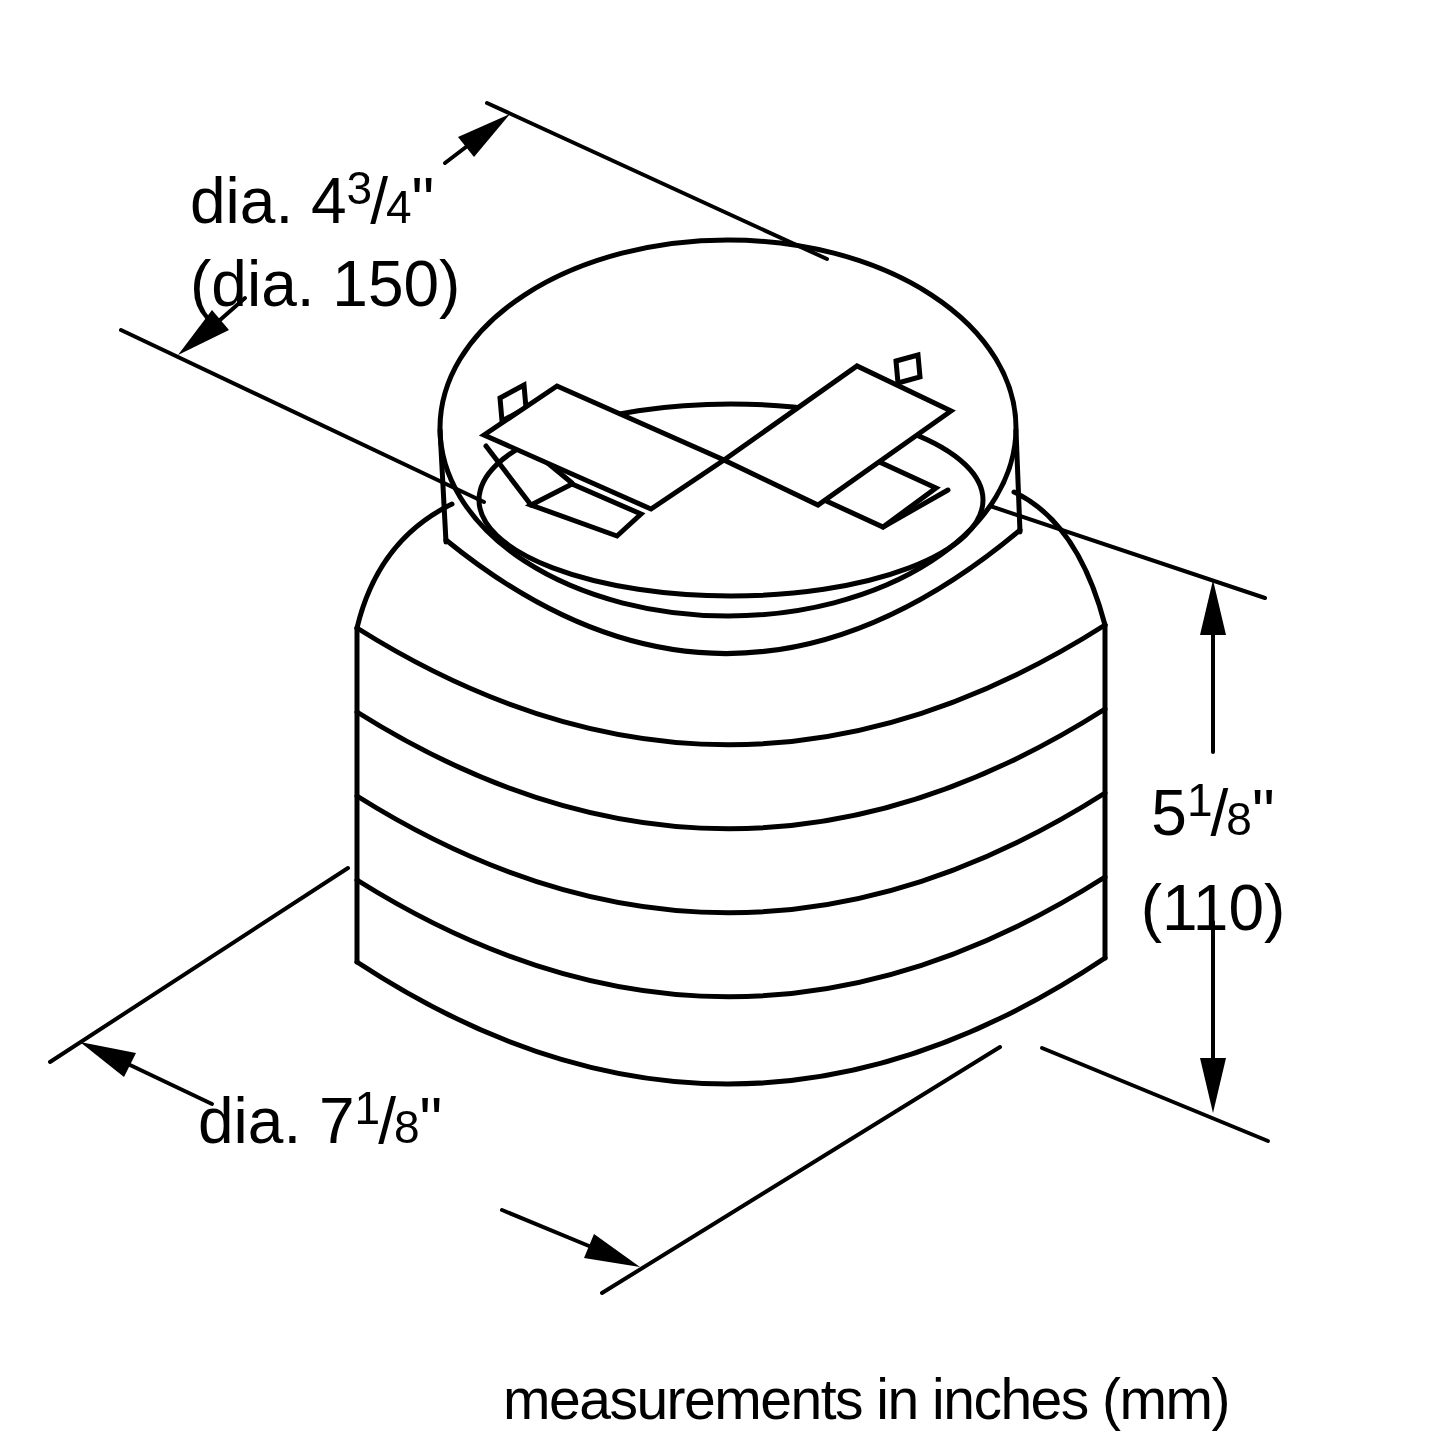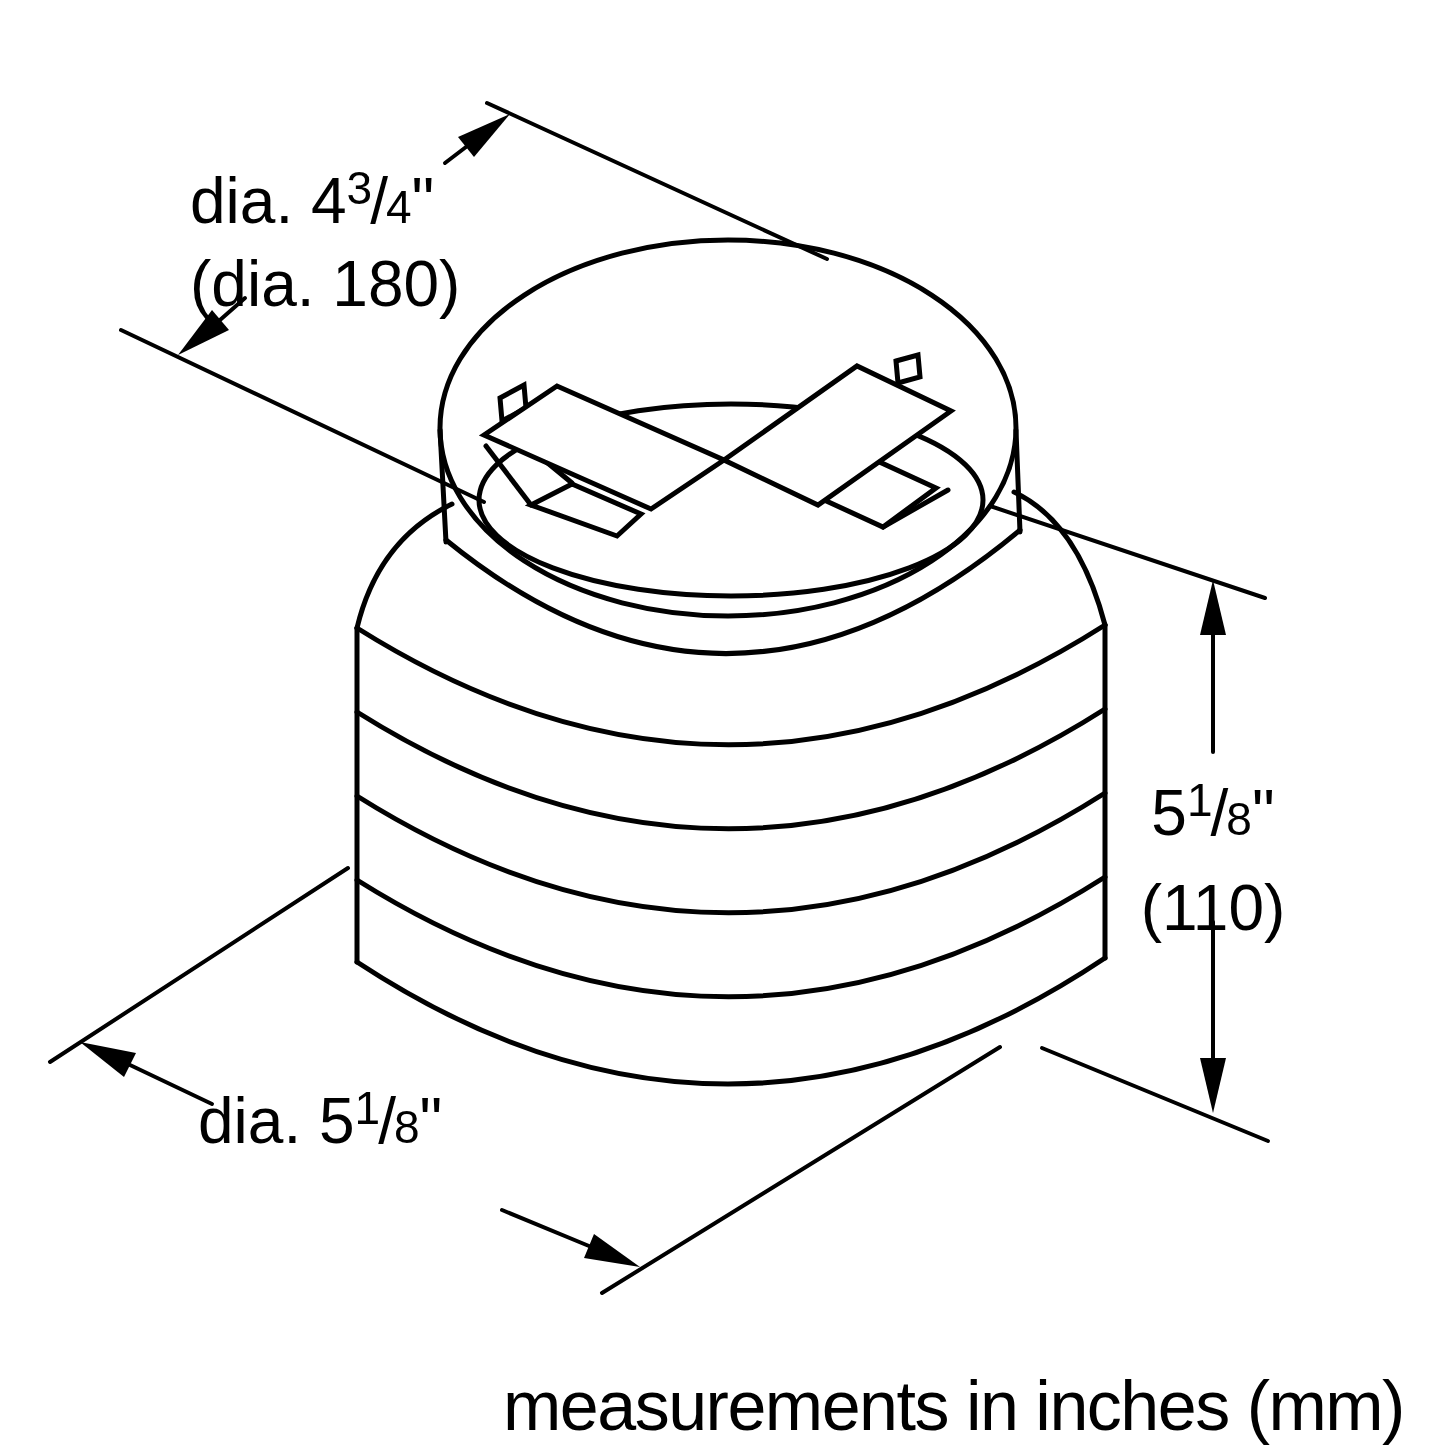--- a/index.html
+++ b/index.html
@@ -44,21 +44,21 @@
   }
   #label-height {
     text-align: center;
     line-height: 89px;
   }
   #caption {
     position: absolute;
     left: 503px;
     top: 1366px;
     color: #000;
-    font-size: 70px;
+    font-size: 57px;
     letter-spacing: -1.5px;
     white-space: nowrap;
   }
 </style>
 </head>
 <body>
 
 <div id="stage">
 
   <svg id="drawing" width="1445" height="1445" viewBox="0 0 1445 1445">
@@ -115,27 +115,27 @@
       <line x1="1042" y1="1048" x2="1268" y2="1141"></line>
       <line x1="1213" y1="635" x2="1213" y2="752"></line>
       <polygon fill="#000000" stroke="none" points="1213,580 1200,635 1226,635"></polygon>
       <line x1="1213" y1="922" x2="1213" y2="1058"></line>
       <polygon fill="#000000" stroke="none" points="1213,1113 1200,1058 1226,1058"></polygon>
     </g>
   </svg>
 
   <div class="dim-label" id="label-top-dia" style="left:190px; top:150px;">
     <div><span>dia. 4</span><span class="frac-num">3</span><span class="frac-slash">/</span><span class="frac-den">4</span><span>"</span></div>
-    <div>(dia. 180)</div>
+    <div>(dia. 150)</div>
   </div>
 
   <div class="dim-label" id="label-height" style="left:1118px; top:756px; width:190px;">
     <div><span>5</span><span class="frac-num">1</span><span class="frac-slash">/</span><span class="frac-den">8</span><span>"</span></div>
     <div>(110)</div>
   </div>
 
   <div class="dim-label" id="label-bottom-dia" style="left:198px; top:1070px;">
-    <div><span>dia. 5</span><span class="frac-num">1</span><span class="frac-slash">/</span><span class="frac-den">8</span><span>"</span></div>
+    <div><span>dia. 7</span><span class="frac-num">1</span><span class="frac-slash">/</span><span class="frac-den">8</span><span>"</span></div>
   </div>
 
   <div id="caption">measurements in inches (mm)</div>
 
 </div>
 
 </body></html>

